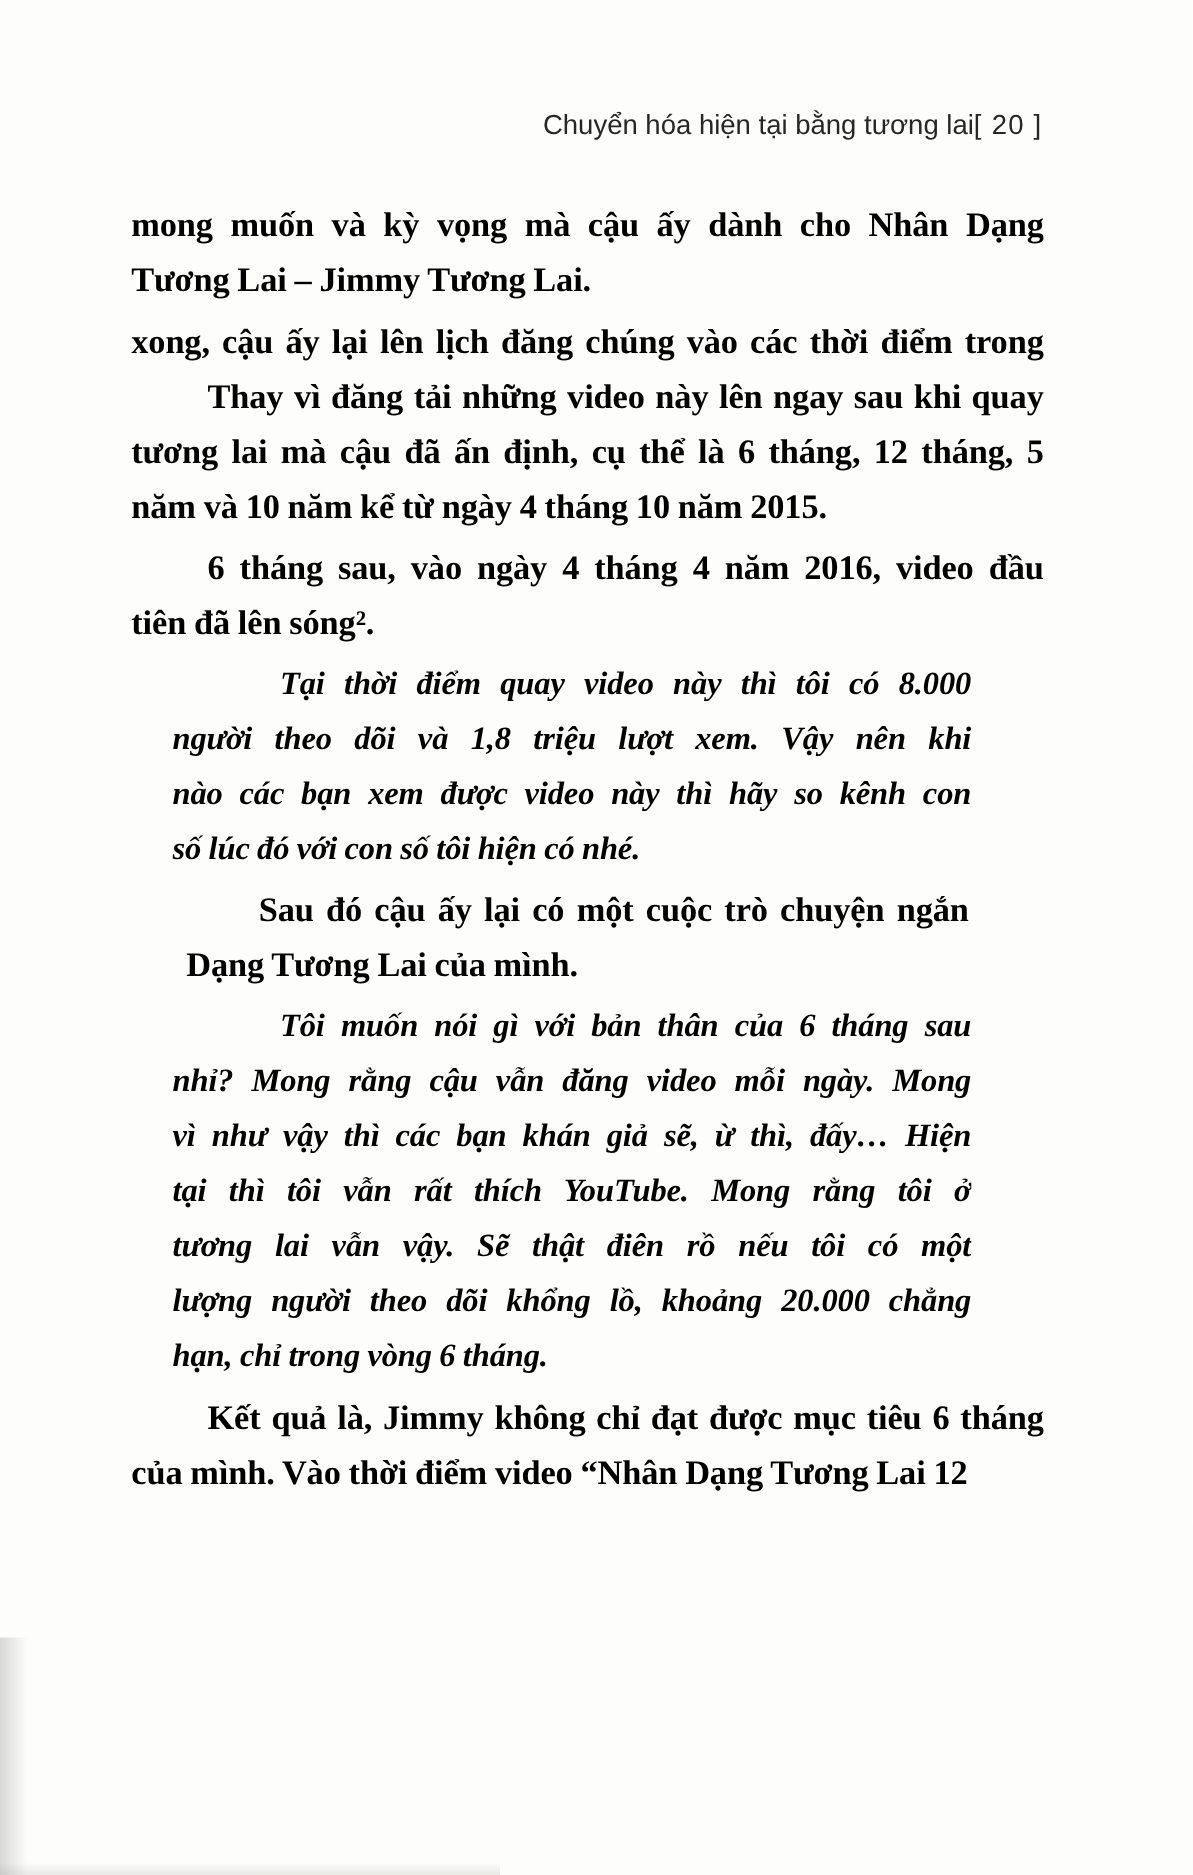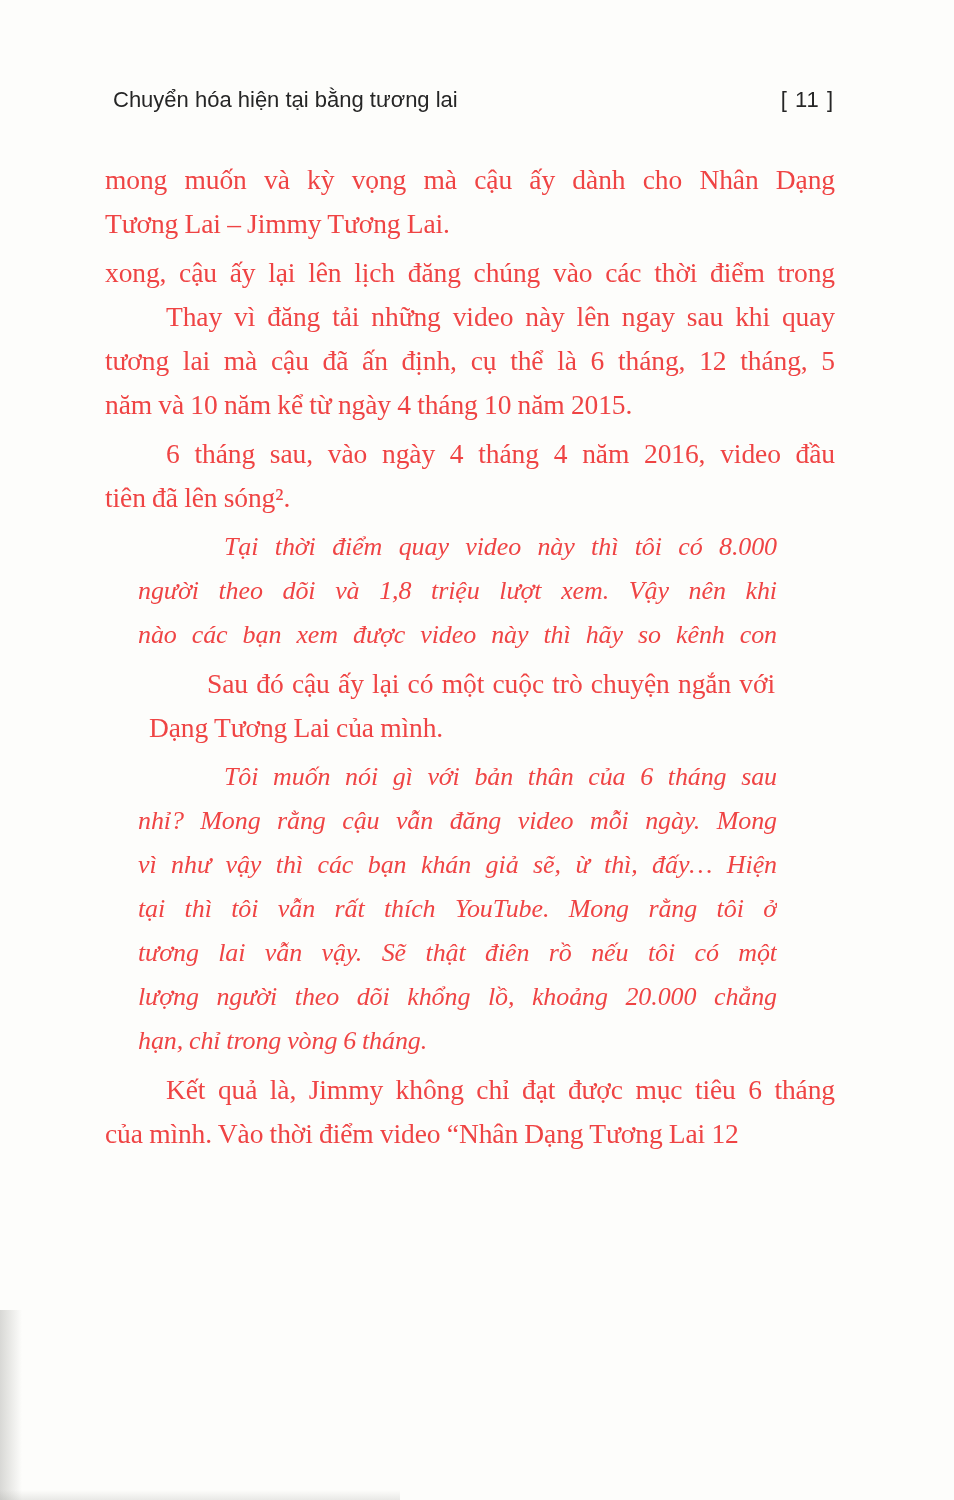--- a/index.html
+++ b/index.html
@@ -27,37 +27,37 @@
     position: absolute;
     left: 0; bottom: 0;
     width: 400px; height: 10px;
     background: linear-gradient(to top, rgba(140,140,135,0.18), rgba(140,140,135,0));
     pointer-events: none;
   }
   .header {
     position: absolute;
     top: 86px; left: 102px; right: 120px;
     display: flex;
-    justify-content: space-between;
+    justify-content: flex-end;
     align-items: flex-start;
     font-family: "Liberation Sans", sans-serif;
     font-size: 22px;
     line-height: 28px;
     color: #262626;
-    margin-left: 11px;
   }
   .header .page-number { letter-spacing: 1px; }
   .content {
     position: absolute;
     top: 158px; left: 105px; right: 119px;
     font-size: 27.5px;
     line-height: 44px;
     letter-spacing: -0.1px;
     word-spacing: -0.5px;
-    color: #ef4444;
+    color: #000000;
+    font-weight: bold;
   }
   .block + .block { margin-top: 5px; }
   .line {
     height: 44px;
     overflow: hidden;
     text-align: justify;
     text-align-last: justify;
   }
   .line.last {
     text-align: left;
@@ -74,21 +74,21 @@
   
   .content > .block:nth-child(5) { margin-left: 44px; margin-right: 60px; }
   .content > .block:nth-child(5) .line.indent { text-indent: 58px; }
 </style>
 </head>
 <body>
 
 <div class="page">
   <div class="header">
     <span class="running-title">Chuyển hóa hiện tại bằng tương lai</span>
-    <span class="page-number">[ 11 ]</span>
+    <span class="page-number">[ 20 ]</span>
   </div>
 
   <div class="content">
       <div class="block para">
         <div class="line">mong muốn và kỳ vọng mà cậu ấy dành cho Nhân Dạng</div>
         <div class="line last">Tương Lai – Jimmy Tương Lai.</div>
       </div>
       <div class="block para">
         <div class="line">xong, cậu ấy lại lên lịch đăng chúng vào các thời điểm trong</div>
         <div class="line indent">Thay vì đăng tải những video này lên ngay sau khi quay</div>
@@ -96,20 +96,21 @@
         <div class="line last">năm và 10 năm kể từ ngày 4 tháng 10 năm 2015.</div>
       </div>
       <div class="block para">
         <div class="line indent">6 tháng sau, vào ngày 4 tháng 4 năm 2016, video đầu</div>
         <div class="line last">tiên đã lên sóng².</div>
       </div>
       <div class="block quote">
         <div class="line indent">Tại thời điểm quay video này thì tôi có 8.000</div>
         <div class="line">người theo dõi và 1,8 triệu lượt xem. Vậy nên khi</div>
         <div class="line">nào các bạn xem được video này thì hãy so kênh con</div>
+        <div class="line last">số lúc đó với con số tôi hiện có nhé.</div>
       </div>
       <div class="block para">
         <div class="line indent">Sau đó cậu ấy lại có một cuộc trò chuyện ngắn với Nhân</div>
         <div class="line last">Dạng Tương Lai của mình.</div>
       </div>
       <div class="block quote">
         <div class="line indent">Tôi muốn nói gì với bản thân của 6 tháng sau</div>
         <div class="line">nhỉ? Mong rằng cậu vẫn đăng video mỗi ngày. Mong</div>
         <div class="line">vì như vậy thì các bạn khán giả sẽ, ừ thì, đấy… Hiện</div>
         <div class="line">tại thì tôi vẫn rất thích YouTube. Mong rằng tôi ở</div>

